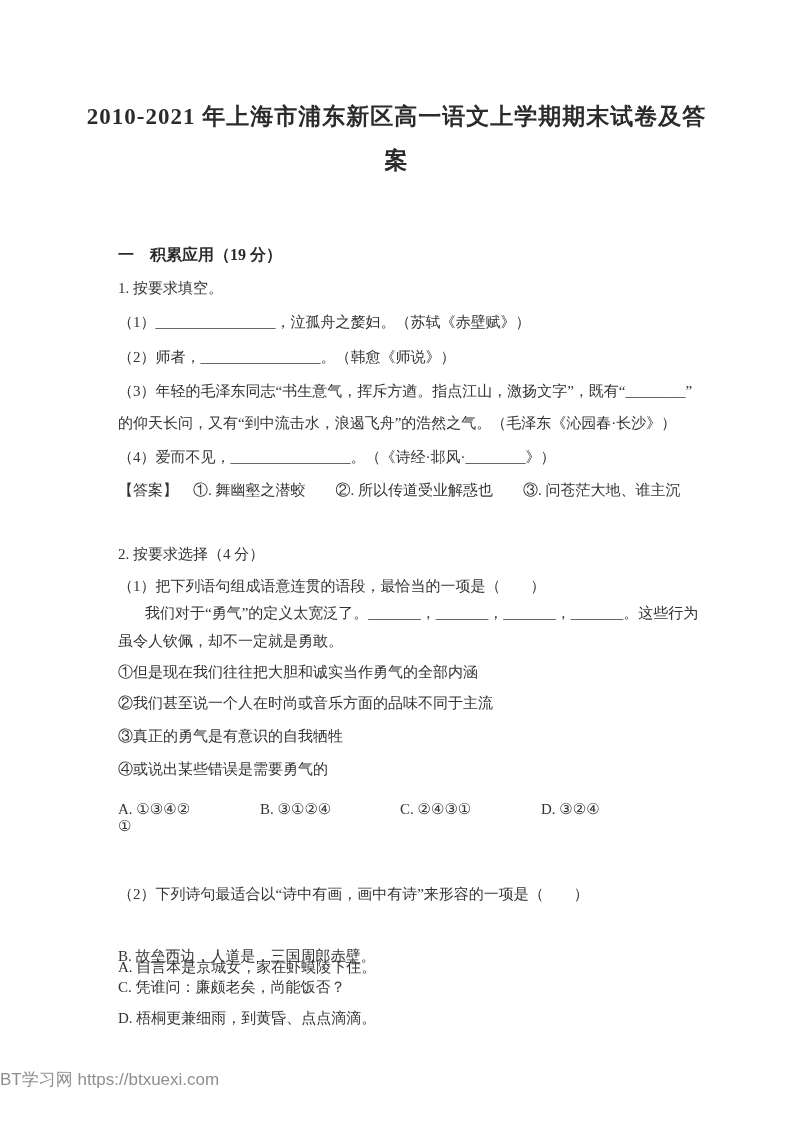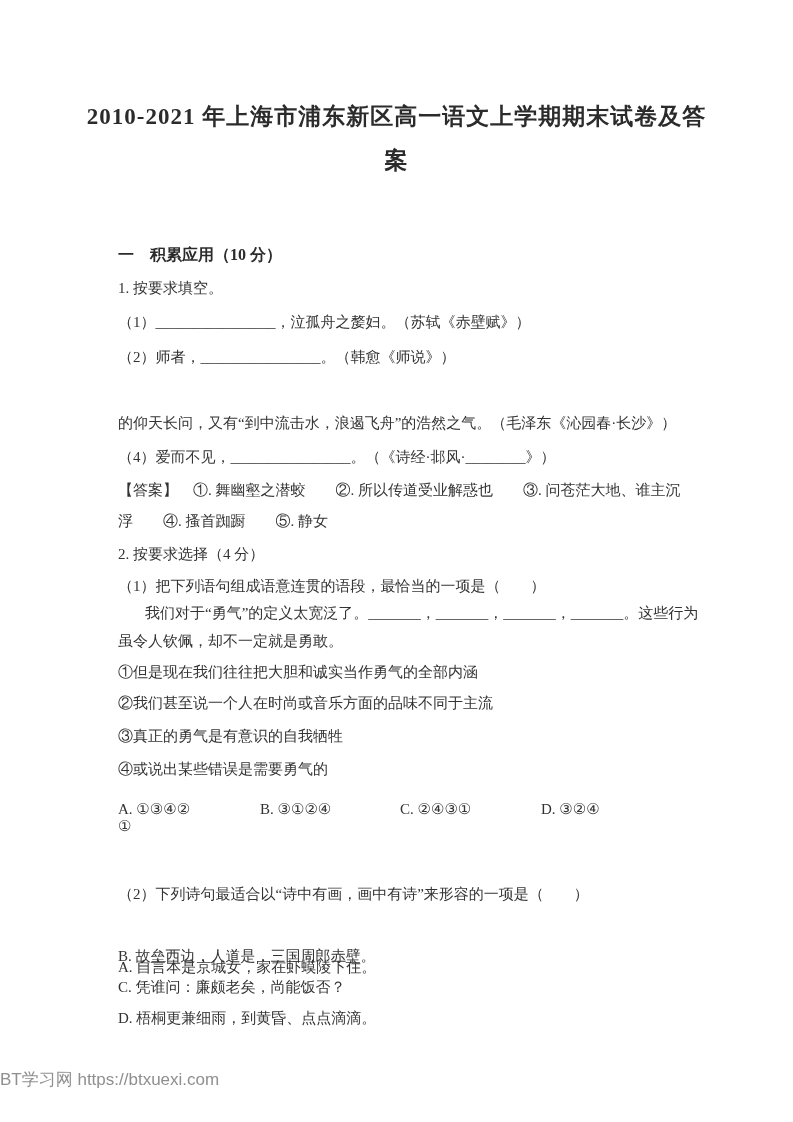--- a/index.html
+++ b/index.html
@@ -67,36 +67,36 @@
   }
 </style>
 </head>
 <body>
 
 <div class="page">
 
   <div class="title-line" style="top:101px">2010-2021 年上海市浦东新区高一语文上学期期末试卷及答</div>
   <div class="title-line" style="top:145px">案</div>
 
-  <div class="line heading" style="top:245px">一　积累应用（10 分）</div>
+  <div class="line heading" style="top:245px">一　积累应用（19 分）</div>
 
   <div class="line" style="top:279px">1. 按要求填空。</div>
 
   <div class="line" style="top:313px">（1）________________，泣孤舟之嫠妇。（苏轼《赤壁赋》）</div>
 
   <div class="line" style="top:348px">（2）师者，________________。（韩愈《师说》）</div>
 
+  <div class="line" style="top:382px">（3）年轻的毛泽东同志“书生意气，挥斥方遒。指点江山，激扬文字”，既有“________”</div>
 
   <div class="line" style="top:414px">的仰天长问，又有“到中流击水，浪遏飞舟”的浩然之气。（毛泽东《沁园春·长沙》）</div>
 
   <div class="line" style="top:448px">（4）爱而不见，________________。（《诗经·邶风·________》）</div>
 
   <div class="line" style="top:481px">【答案】　①. 舞幽壑之潜蛟　　②. 所以传道受业解惑也　　③. 问苍茫大地、谁主沉</div>
 
-  <div class="line" style="top:512px">浮　　④. 搔首踟蹰　　⑤. 静女</div>
 
   <div class="line" style="top:545px">2. 按要求选择（4 分）</div>
 
   <div class="line" style="top:577px">（1）把下列语句组成语意连贯的语段，最恰当的一项是（　　）</div>
 
   <div class="line indent" style="top:604px">我们对于“勇气”的定义太宽泛了。_______，_______，_______，_______。这些行为</div>
 
   <div class="line" style="top:632px">虽令人钦佩，却不一定就是勇敢。</div>
 
   <div class="line" style="top:663px">①但是现在我们往往把大胆和诚实当作勇气的全部内涵</div>

